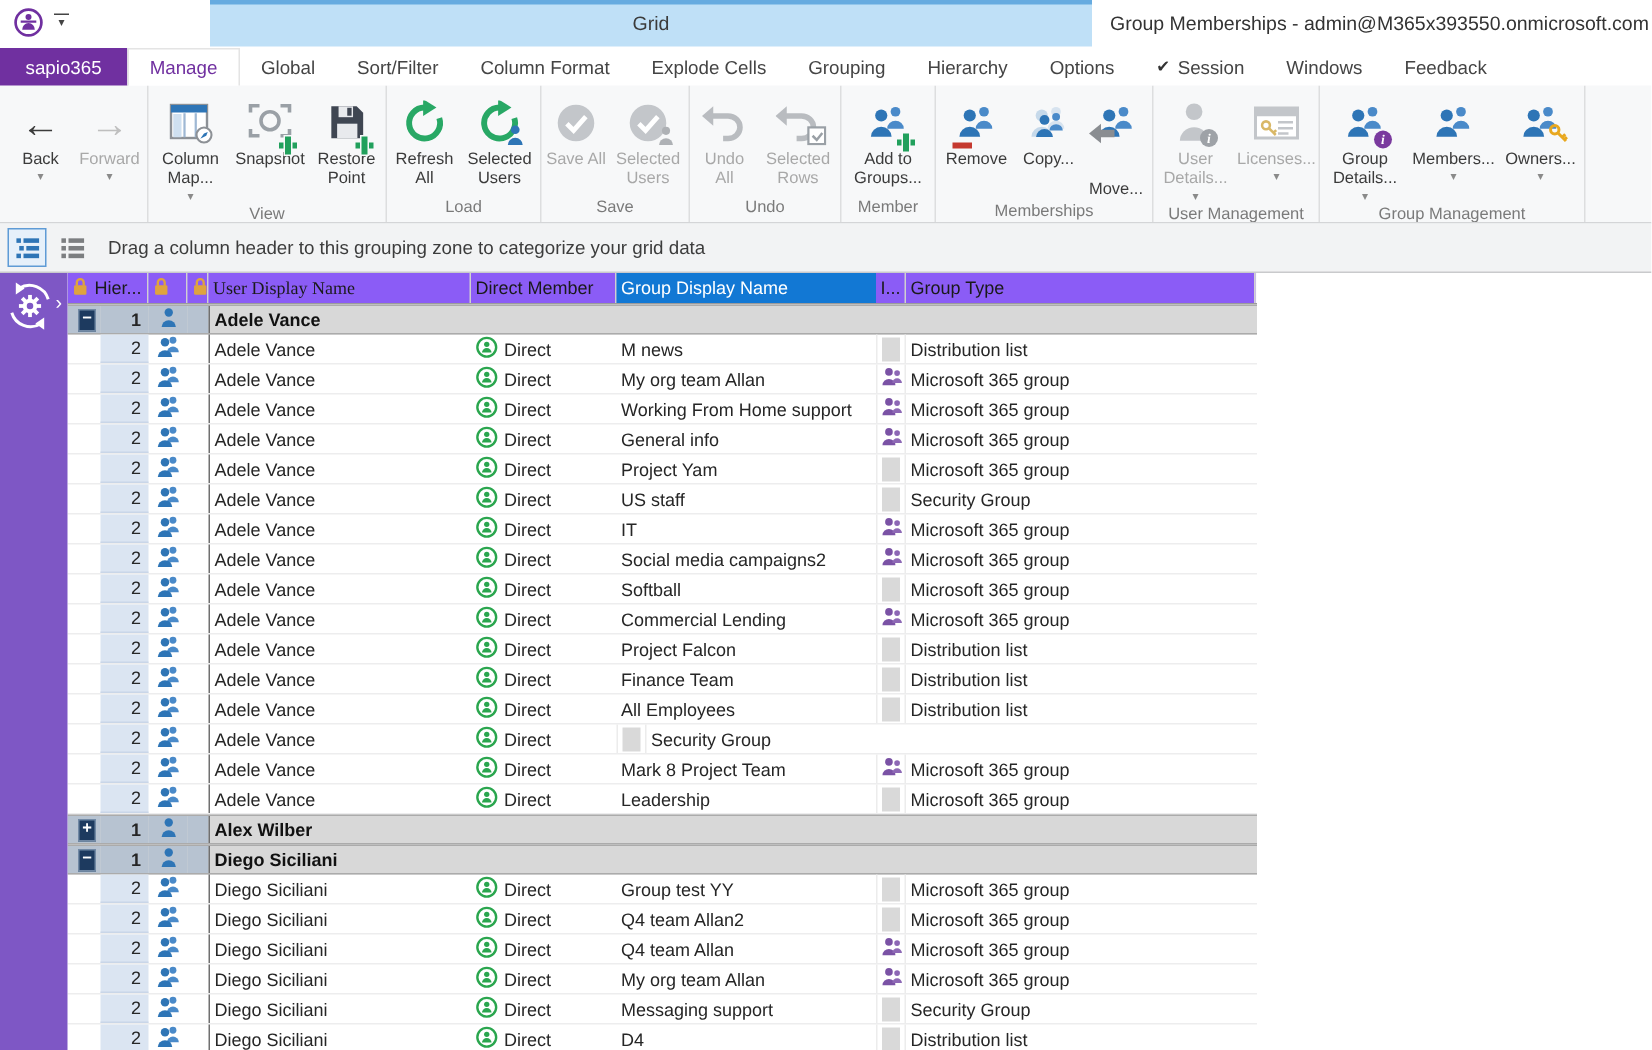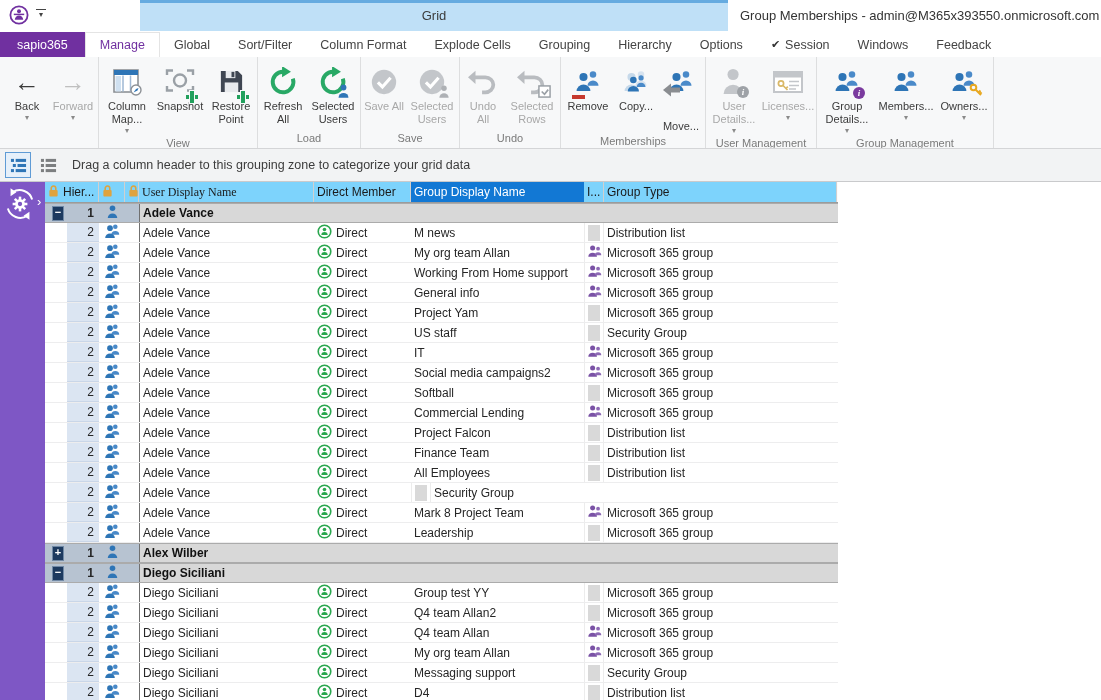--- a/index.html
+++ b/index.html
@@ -53,21 +53,21 @@
 
   
   .main{display:flex;height:519px;position:relative;}
   .sidebar{width:45px;background:#7e57c5;position:relative;flex:none;}
   .sb-gear{position:absolute;left:2px;top:4px;width:36px;height:36px;}
   .sb-chev{position:absolute;left:37px;top:12px;color:#fff;font-size:13px;cursor:pointer;}
   .gridwrap{width:793px;flex:none;background:#fff;overflow:hidden;}
 
   .ghead{display:flex;height:21px;background:#fbfbfb;border-bottom:1px solid #9b9b9b;box-sizing:border-box;font-size:12px;}
   .hcell{display:flex;align-items:center;border-right:1px solid #d0d0d0;box-sizing:border-box;
-    padding:0 3px;white-space:nowrap;overflow:hidden;color:#1a1a1a;cursor:pointer;background:#7dd3fc;}
+    padding:0 3px;white-space:nowrap;overflow:hidden;color:#1a1a1a;cursor:pointer;background:#8b5cf6;}
   .hcell.sel{background:#1278d4;color:#fff;border-right-color:#1278d4;}
   .hcell .lockic{margin-right:4px;flex:none;}
 
   .grow{display:flex;height:20px;box-sizing:border-box;font-size:12px;}
   .cell{box-sizing:border-box;padding:0 3px;display:flex;align-items:center;white-space:nowrap;overflow:hidden;cursor:default;}
   .grow.data{border-bottom:1px solid #ededee;}
   .grow.data .c-num{background:#dbe5f2;justify-content:flex-end;padding-right:5px;border-bottom:1px solid #c9d6e8;}
   .grow.grp{background:#d8d8d8;border-top:1px solid #ababab;border-bottom:1px solid #ababab;}
   .grow.grp .c-left{background:#b7c3d1;}
   .grow.grp .c-name{font-weight:bold;color:#111;}
@@ -272,20 +272,37 @@
               </svg>
               <span class="badge" style="right:-4px;bottom:-2px"><svg viewBox="0 0 14 14" width="13" height="13">
                   <rect x="1" y="1" width="12" height="12" fill="#fff" stroke="#9aa0a6" stroke-width="1.6"></rect>
                   <path d="M4 7 l3 3 4-5" stroke="#9aa0a6" stroke-width="1.8" fill="none"></path>
                 </svg></span>
             </div>
             <div class="lbl">Selected Rows</div>
           </div>
         </div>
         <div class="rgroup-label">Undo</div>
+      </div>
+      <div class="rgroup">
+        <div class="rbtns">
+          <div class="rbtn" style="width: 60px;">
+            <div class="icon-box">
+              <svg viewBox="0 0 32 32" width="32" height="32">
+                <circle cx="21" cy="8.5" r="3.24" fill="#4a8ac9"></circle>
+                <path d="M 15.48 19.78 a 5.52 5.28 0 0 1 11.04 0 z" fill="#4a8ac9"></path>
+                <circle cx="11.5" cy="11" r="4.050000000000001" fill="#2e75b6"></circle>
+                <path d="M 4.6000000000000005 25.1 a 6.8999999999999995 6.6000000000000005 0 0 1 13.799999999999999 0 z" fill="#2e75b6"></path>
+              </svg>
+              <span class="cross" style="right:-2px;bottom:-1px"></span>
+            </div>
+            <div class="lbl">Add to Groups...</div>
+          </div>
+        </div>
+        <div class="rgroup-label">Member</div>
       </div>
       <div class="rgroup">
         <div class="rbtns">
           <div class="rbtn" style="width: 52px;">
             <div class="icon-box">
               <svg viewBox="0 0 32 32" width="32" height="32">
                 <circle cx="21" cy="8.5" r="3.24" fill="#4a8ac9"></circle>
                 <path d="M 15.48 19.78 a 5.52 5.28 0 0 1 11.04 0 z" fill="#4a8ac9"></path>
                 <circle cx="11.5" cy="11" r="4.050000000000001" fill="#2e75b6"></circle>
                 <path d="M 4.6000000000000005 25.1 a 6.8999999999999995 6.6000000000000005 0 0 1 13.799999999999999 0 z" fill="#2e75b6"></path>

